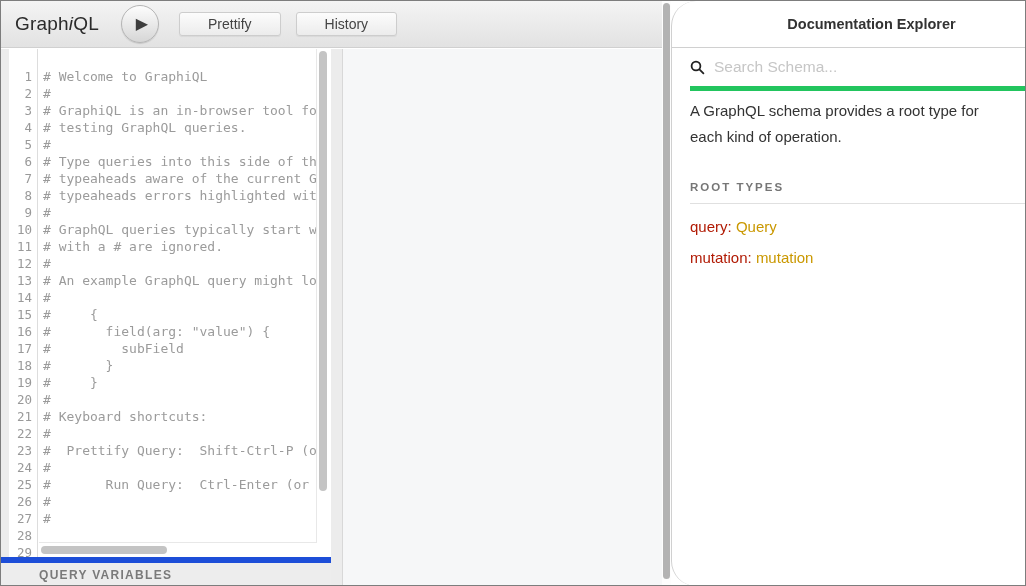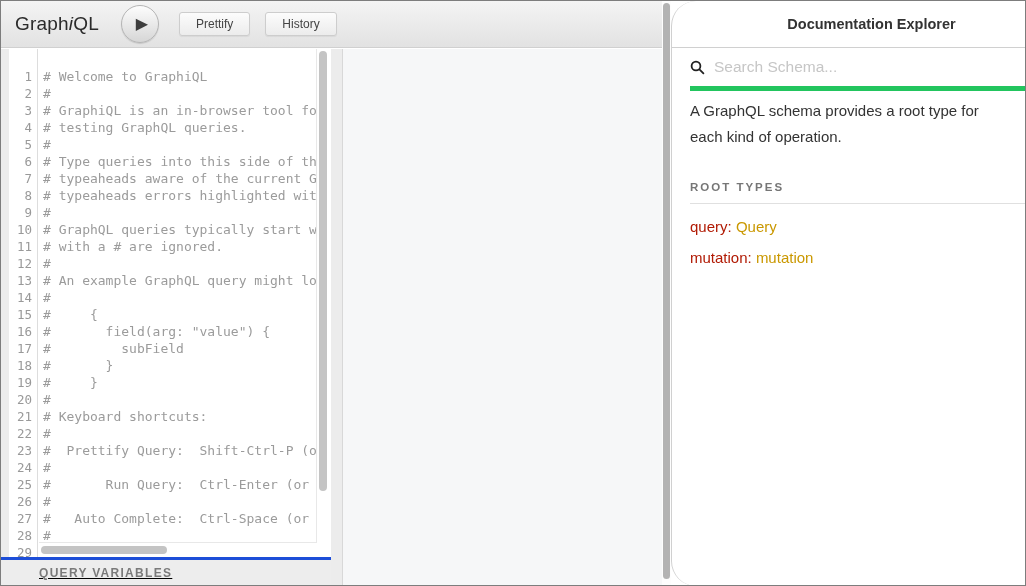--- a/index.html
+++ b/index.html
@@ -33,25 +33,25 @@
     box-shadow: 0 1px 1px rgba(0,0,0,0.12);
     display: flex; align-items: center; justify-content: center;
     cursor: pointer; margin-right: 20px;
   }
   .execute-btn .tri {
     font-size: 16px; color: #3d3d3d; line-height: 1;
     padding-left: 4px;
     font-family: "DejaVu Sans", sans-serif;
   }
   .tool-btn {
-    height: 24px; padding: 0 16px; margin-right: 15px;
+    height: 24px; padding: 0 28px; margin-right: 15px;
     background: linear-gradient(#fcfcfc, #ececec);
     border: 1px solid #cdcdcd; border-radius: 3px;
     font-family: "Liberation Sans", sans-serif;
-    font-size: 12px; color: #444; cursor: pointer;
+    font-size: 14px; color: #444; cursor: pointer;
     box-shadow: 0 1px 1px rgba(0,0,0,0.06);
   }
 
   
   .left-strip {
     position: absolute; left: 0; top: 48px; width: 8px; height: 508px;
     background: #ececec;
   }
   .editor-pane {
     position: absolute; left: 8px; top: 48px; width: 322px; height: 508px;
@@ -90,22 +90,22 @@
     background: #c4c4c4; border-radius: 4px; cursor: pointer;
   }
   .h-scrollbar {
     position: absolute; left: 32px; top: 497px; width: 126px; height: 8px;
     background: #c4c4c4; border-radius: 4px; cursor: pointer;
   }
 
   
   .variables-bar {
     position: absolute; left: 0; top: 556px; width: 330px; height: 29px;
-    background: #ededed; border-top: 3px solid #1d4ed8;
-    display: flex; align-items: center; cursor: pointer; text-decoration: underline;
+    background: #ededed; border-top: 6px solid #1d4ed8;
+    display: flex; align-items: center; cursor: pointer;
   }
   .variables-bar .vlabel {
     margin-left: 38px; font-size: 12px; font-weight: bold;
     color: #7a7a7a; letter-spacing: 1.3px;
   }
 
   
   .drag-bar {
     position: absolute; left: 330px; top: 48px; width: 11px; height: 537px;
     background: #ececec; cursor: col-resize;
@@ -244,21 +244,20 @@
         <div class="cl">#         subField</div>
         <div class="cl">#       }</div>
         <div class="cl">#     }</div>
         <div class="cl">#</div>
         <div class="cl"># Keyboard shortcuts:</div>
         <div class="cl">#</div>
         <div class="cl">#  Prettify Query:  Shift-Ctrl-P (o</div>
         <div class="cl">#</div>
         <div class="cl">#       Run Query:  Ctrl-Enter (or</div>
         <div class="cl">#</div>
-        <div class="cl">#   Auto Complete:  Ctrl-Space (or</div>
         <div class="cl">#</div>
       </div>
     <div class="code-right-border"></div>
     <div class="code-bottom-border"></div>
     <div class="v-scrollbar"></div>
     <div class="h-scrollbar"></div>
   </div>
 
   <div class="variables-bar">
     <span class="vlabel">QUERY VARIABLES</span>

